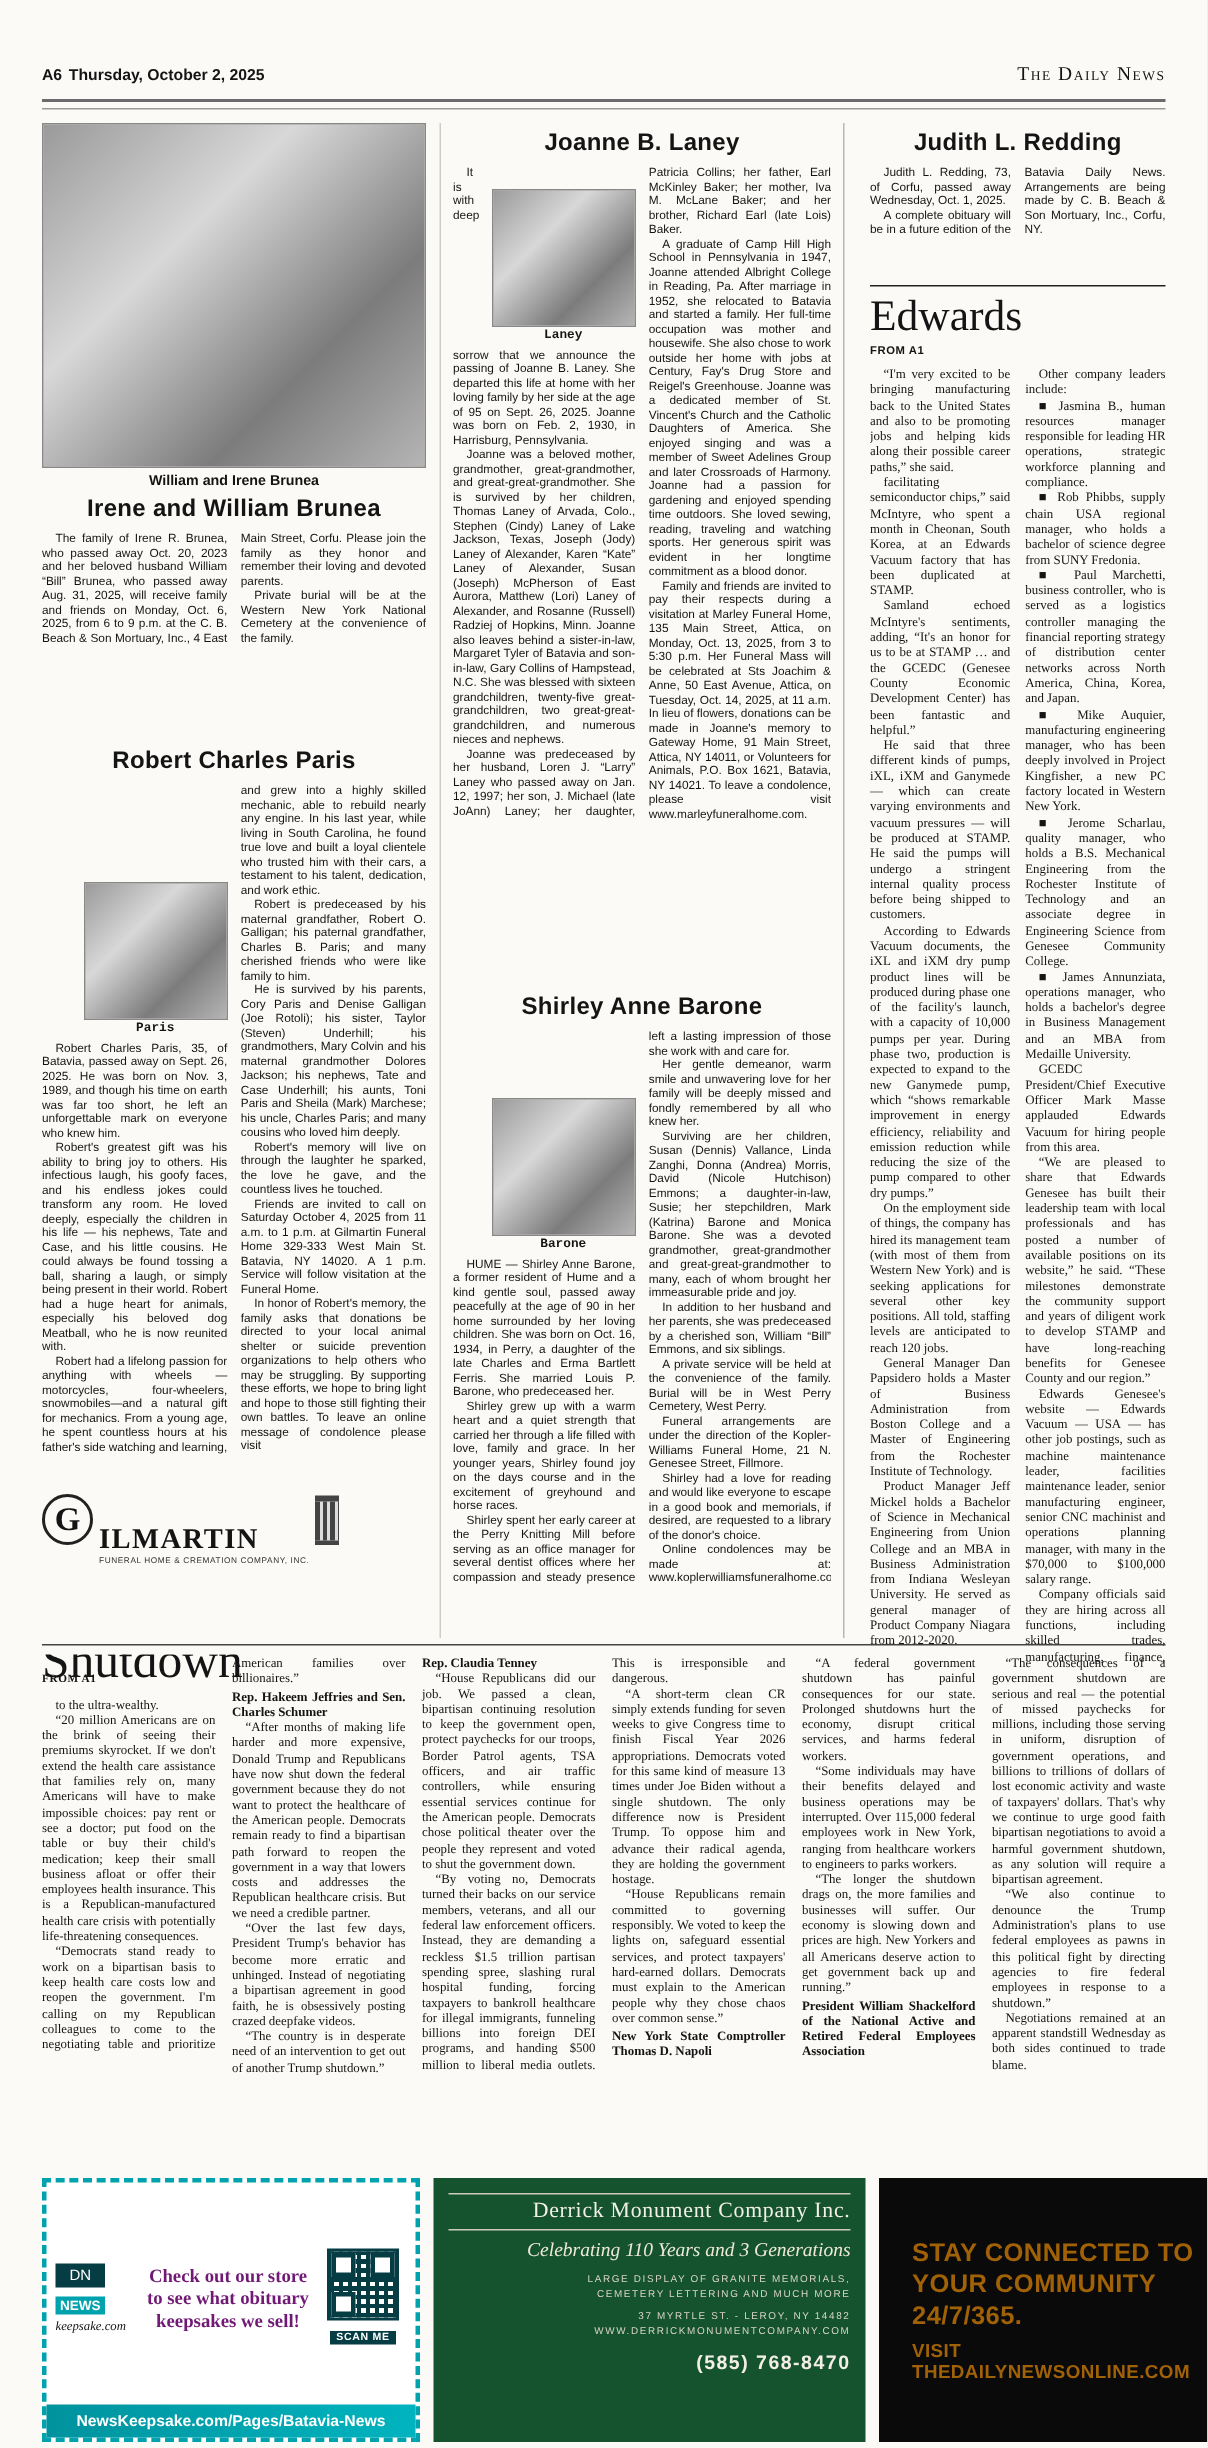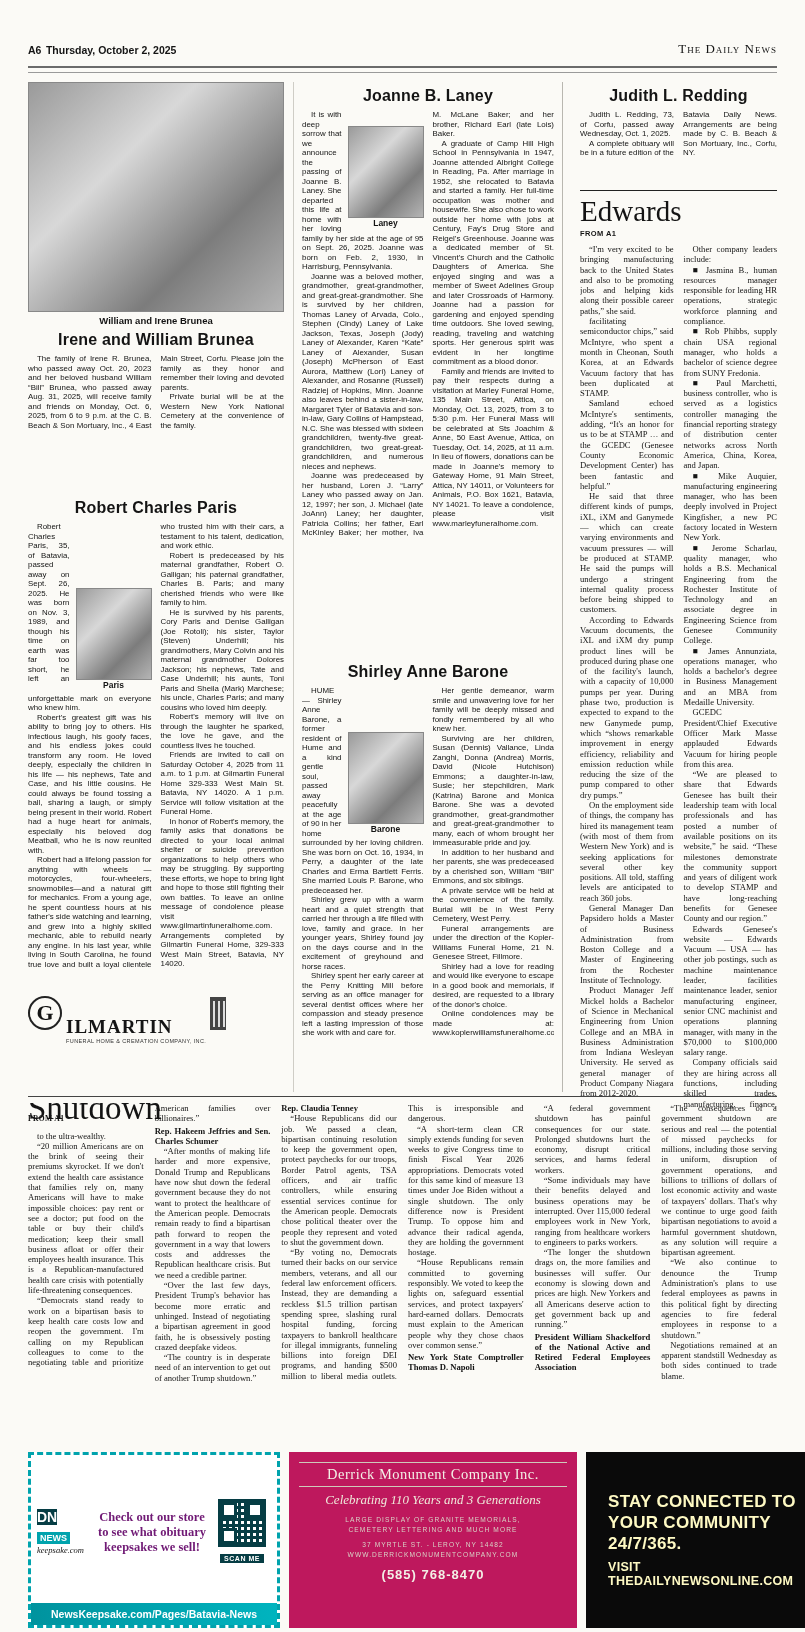--- a/index.html
+++ b/index.html
@@ -19,21 +19,21 @@
   .colM{width:252px;border-left:1px solid #cfcdc6;border-right:1px solid #b9b7b0;padding:0 8px;}
   .colR{flex:1;padding-left:8px;}
   .obit-h{font-weight:bold;font-size:16px;text-align:center;margin:5px 0 5px;letter-spacing:.2px;}
   .body{font-size:7.9px;line-height:9.5px;text-align:justify;overflow:hidden;}
   .body p{margin:0;text-indent:9px;}
   .cols2{column-count:2;column-gap:9px;}
   .photo{background:linear-gradient(135deg,#9a9a9a 0%,#d8d8d8 35%,#7c7c7c 70%,#b5b5b5 100%);
          border:1px solid #888;}
   .bigphoto{height:228px;margin-bottom:3px;}
   .photocap{font-weight:bold;font-size:9.5px;text-align:center;margin:1px 0 2px;}
-  .inset{float:right;width:76px;margin:0 0 3px 6px;}
+  .inset{float:right;width:96px;margin:0 0 3px 6px;font-family:Liberation Mono, monospace;}
   .inset .ph{height:90px;}
   .inset .cap{font-weight:bold;font-size:8.5px;text-align:center;padding-top:1px;}
   .in-laney{margin-top:16px;}
   .in-paris{margin-top:66px;}
   .in-barone{margin-top:46px;}
   .h-laney{height:548px;}
   .h-brunea{height:140px;}
   .h-paris{height:452px;}
   .h-barone{height:430px;}
   .h-redding{height:70px;}
@@ -57,46 +57,46 @@
   
   .shut{position:absolute;top:1096px;left:28px;right:28px;height:344px;border-top:1px solid #444;padding-top:6px;}
   .shut-flow{column-count:6;column-gap:11px;height:332px;}
   .shut-flow .news-h{font-size:33px;}
   
   .ads{position:absolute;top:1452px;left:28px;right:0;height:176px;display:flex;gap:9px;}
   
   .ad-nk{width:246px;border:3px dashed #00a3ad;background:#ffffff;position:relative;display:flex;flex-direction:column;}
   .nk-top{flex:1;display:flex;align-items:center;gap:6px;padding:8px 6px 2px;}
   .nk-logo{width:54px;}
-  .nk-dn{background:#063d44;color:#fff;font-weight:bold;font-size:14px;width:20px;height:16px;
+  .nk-dn{background:#063d44;color:#fff;font-weight:normal;font-size:10px;width:33px;height:16px;
          display:flex;align-items:center;justify-content:center;margin-bottom:2px;}
   .nk-news{background:#00a3ad;color:#fff;font-weight:bold;font-size:9px;padding:1px 3px;display:inline-block;}
   .nk-keep{font-family:"Liberation Serif",serif;font-style:italic;font-size:8.5px;}
   .nk-msg{flex:1;font-family:"Liberation Serif",serif;font-weight:bold;font-size:12.5px;line-height:15px;
           text-align:center;color:#701a75;}
   .nk-qrwrap{width:58px;text-align:center;}
   .qr{width:44px;height:44px;margin:0 auto;border:2px solid #063d44;position:relative;
       background-image:repeating-linear-gradient(0deg,#063d44 0 3px,transparent 3px 6px),
                        repeating-linear-gradient(90deg,#063d44 0 3px,transparent 3px 6px);
       background-color:#fff;}
   .qr i{position:absolute;width:10px;height:10px;border:3px solid #063d44;background:#fff;}
   .qr i.a{top:1px;left:1px;} .qr i.b{top:1px;right:1px;} .qr i.c{bottom:1px;left:1px;}
   .nk-scan{display:inline-block;background:#063d44;color:#fff;font-size:7px;font-weight:bold;
            padding:1px 4px;margin-top:2px;letter-spacing:.5px;}
   .nk-bar{background:linear-gradient(90deg,#00939e,#00b4bf);color:#fff;font-weight:bold;
           font-size:10.5px;text-align:center;padding:5px 0;}
   
-  .ad-dm{width:288px;background:#be185d;color:#f3efe6;text-align:center;padding:10px 10px 8px;box-sizing:border-box;}
+  .ad-dm{width:288px;background:#14532d;color:#f3efe6;text-align:right;padding:10px 10px 8px;box-sizing:border-box;}
   .dm-title{font-family:"Liberation Serif",serif;font-size:14.5px;letter-spacing:.5px;
             border-top:1px solid #cfc9ba;border-bottom:1px solid #cfc9ba;padding:3px 0;margin-bottom:5px;}
   .dm-script{font-family:"Liberation Serif",serif;font-style:italic;font-size:13px;margin:4px 0 7px;color:#efe9da;}
   .dm-caps{font-size:6.6px;letter-spacing:1.1px;text-transform:uppercase;line-height:10px;color:#d9d4c7;}
   .dm-phone{font-size:13px;font-weight:bold;margin-top:7px;letter-spacing:1px;}
   
-  .ad-sc{flex:1;background:#0a0a0a;color:#fef9c3;display:flex;flex-direction:column;justify-content:center;
+  .ad-sc{flex:1;background:#0a0a0a;color:#a16207;display:flex;flex-direction:column;justify-content:center;
          padding-left:22px;}
   .ad-sc p{margin:1px 0;font-weight:bold;font-size:17px;letter-spacing:.3px;font-family:"Liberation Sans",sans-serif;}
   .ad-sc p:last-child{font-size:12.5px;margin-top:6px;}
 </style>
 </head>
 <body>
 
 <div class="page">
 
   <div class="hdr">
@@ -198,21 +198,21 @@
       <div class="edw">
         <div class="news-h">Edwards</div>
         <div class="fromA1">From A1</div>
         <div class="serifbody h-edwards">
           <div>
               <p>“I'm very excited to be bringing manufacturing back to the United States and also to be promoting jobs and helping kids along their possible career paths,” she said.</p>
               <p>facilitating semiconductor chips,” said McIntyre, who spent a month in Cheonan, South Korea, at an Edwards Vacuum factory that has been duplicated at STAMP.</p>
               <p>Samland echoed McIntyre's sentiments, adding, “It's an honor for us to be at STAMP … and the GCEDC (Genesee County Economic Development Center) has been fantastic and helpful.”</p>
               <p>He said that three different kinds of pumps, iXL, iXM and Ganymede — which can create varying environments and vacuum pressures — will be produced at STAMP. He said the pumps will undergo a stringent internal quality process before being shipped to customers.</p>
               <p>According to Edwards Vacuum documents, the iXL and iXM dry pump product lines will be produced during phase one of the facility's launch, with a capacity of 10,000 pumps per year. During phase two, production is expected to expand to the new Ganymede pump, which “shows remarkable improvement in energy efficiency, reliability and emission reduction while reducing the size of the pump compared to other dry pumps.”</p>
-              <p>On the employment side of things, the company has hired its management team (with most of them from Western New York) and is seeking applications for several other key positions. All told, staffing levels are anticipated to reach 360 jobs.</p>
+              <p>On the employment side of things, the company has hired its management team (with most of them from Western New York) and is seeking applications for several other key positions. All told, staffing levels are anticipated to reach 120 jobs.</p>
               <p>General Manager Dan Papsidero holds a Master of Business Administration from Boston College and a Master of Engineering from the Rochester Institute of Technology.</p>
               <p>Product Manager Jeff Mickel holds a Bachelor of Science in Mechanical Engineering from Union College and an MBA in Business Administration from Indiana Wesleyan University. He served as general manager of Product Company Niagara from 2012-2020.</p>
               <p>Other company leaders include:</p>
               <p>■ Jasmina B., human resources manager responsible for leading HR operations, strategic workforce planning and compliance.</p>
               <p>■ Rob Phibbs, supply chain USA regional manager, who holds a bachelor of science degree from SUNY Fredonia.</p>
               <p>■ Paul Marchetti, business controller, who is served as a logistics controller managing the financial reporting strategy of distribution center networks across North America, China, Korea, and Japan.</p>
               <p>■ Mike Auquier, manufacturing engineering manager, who has been deeply involved in Project Kingfisher, a new PC factory located in Western New York.</p>
               <p>■ Jerome Scharlau, quality manager, who holds a B.S. Mechanical Engineering from the Rochester Institute of Technology and an associate degree in Engineering Science from Genesee Community College.</p>
               <p>■ James Annunziata, operations manager, who holds a bachelor's degree in Business Management and an MBA from Medaille University.</p>
               <p>GCEDC President/Chief Executive Officer Mark Masse applauded Edwards Vacuum for hiring people from this area.</p>

